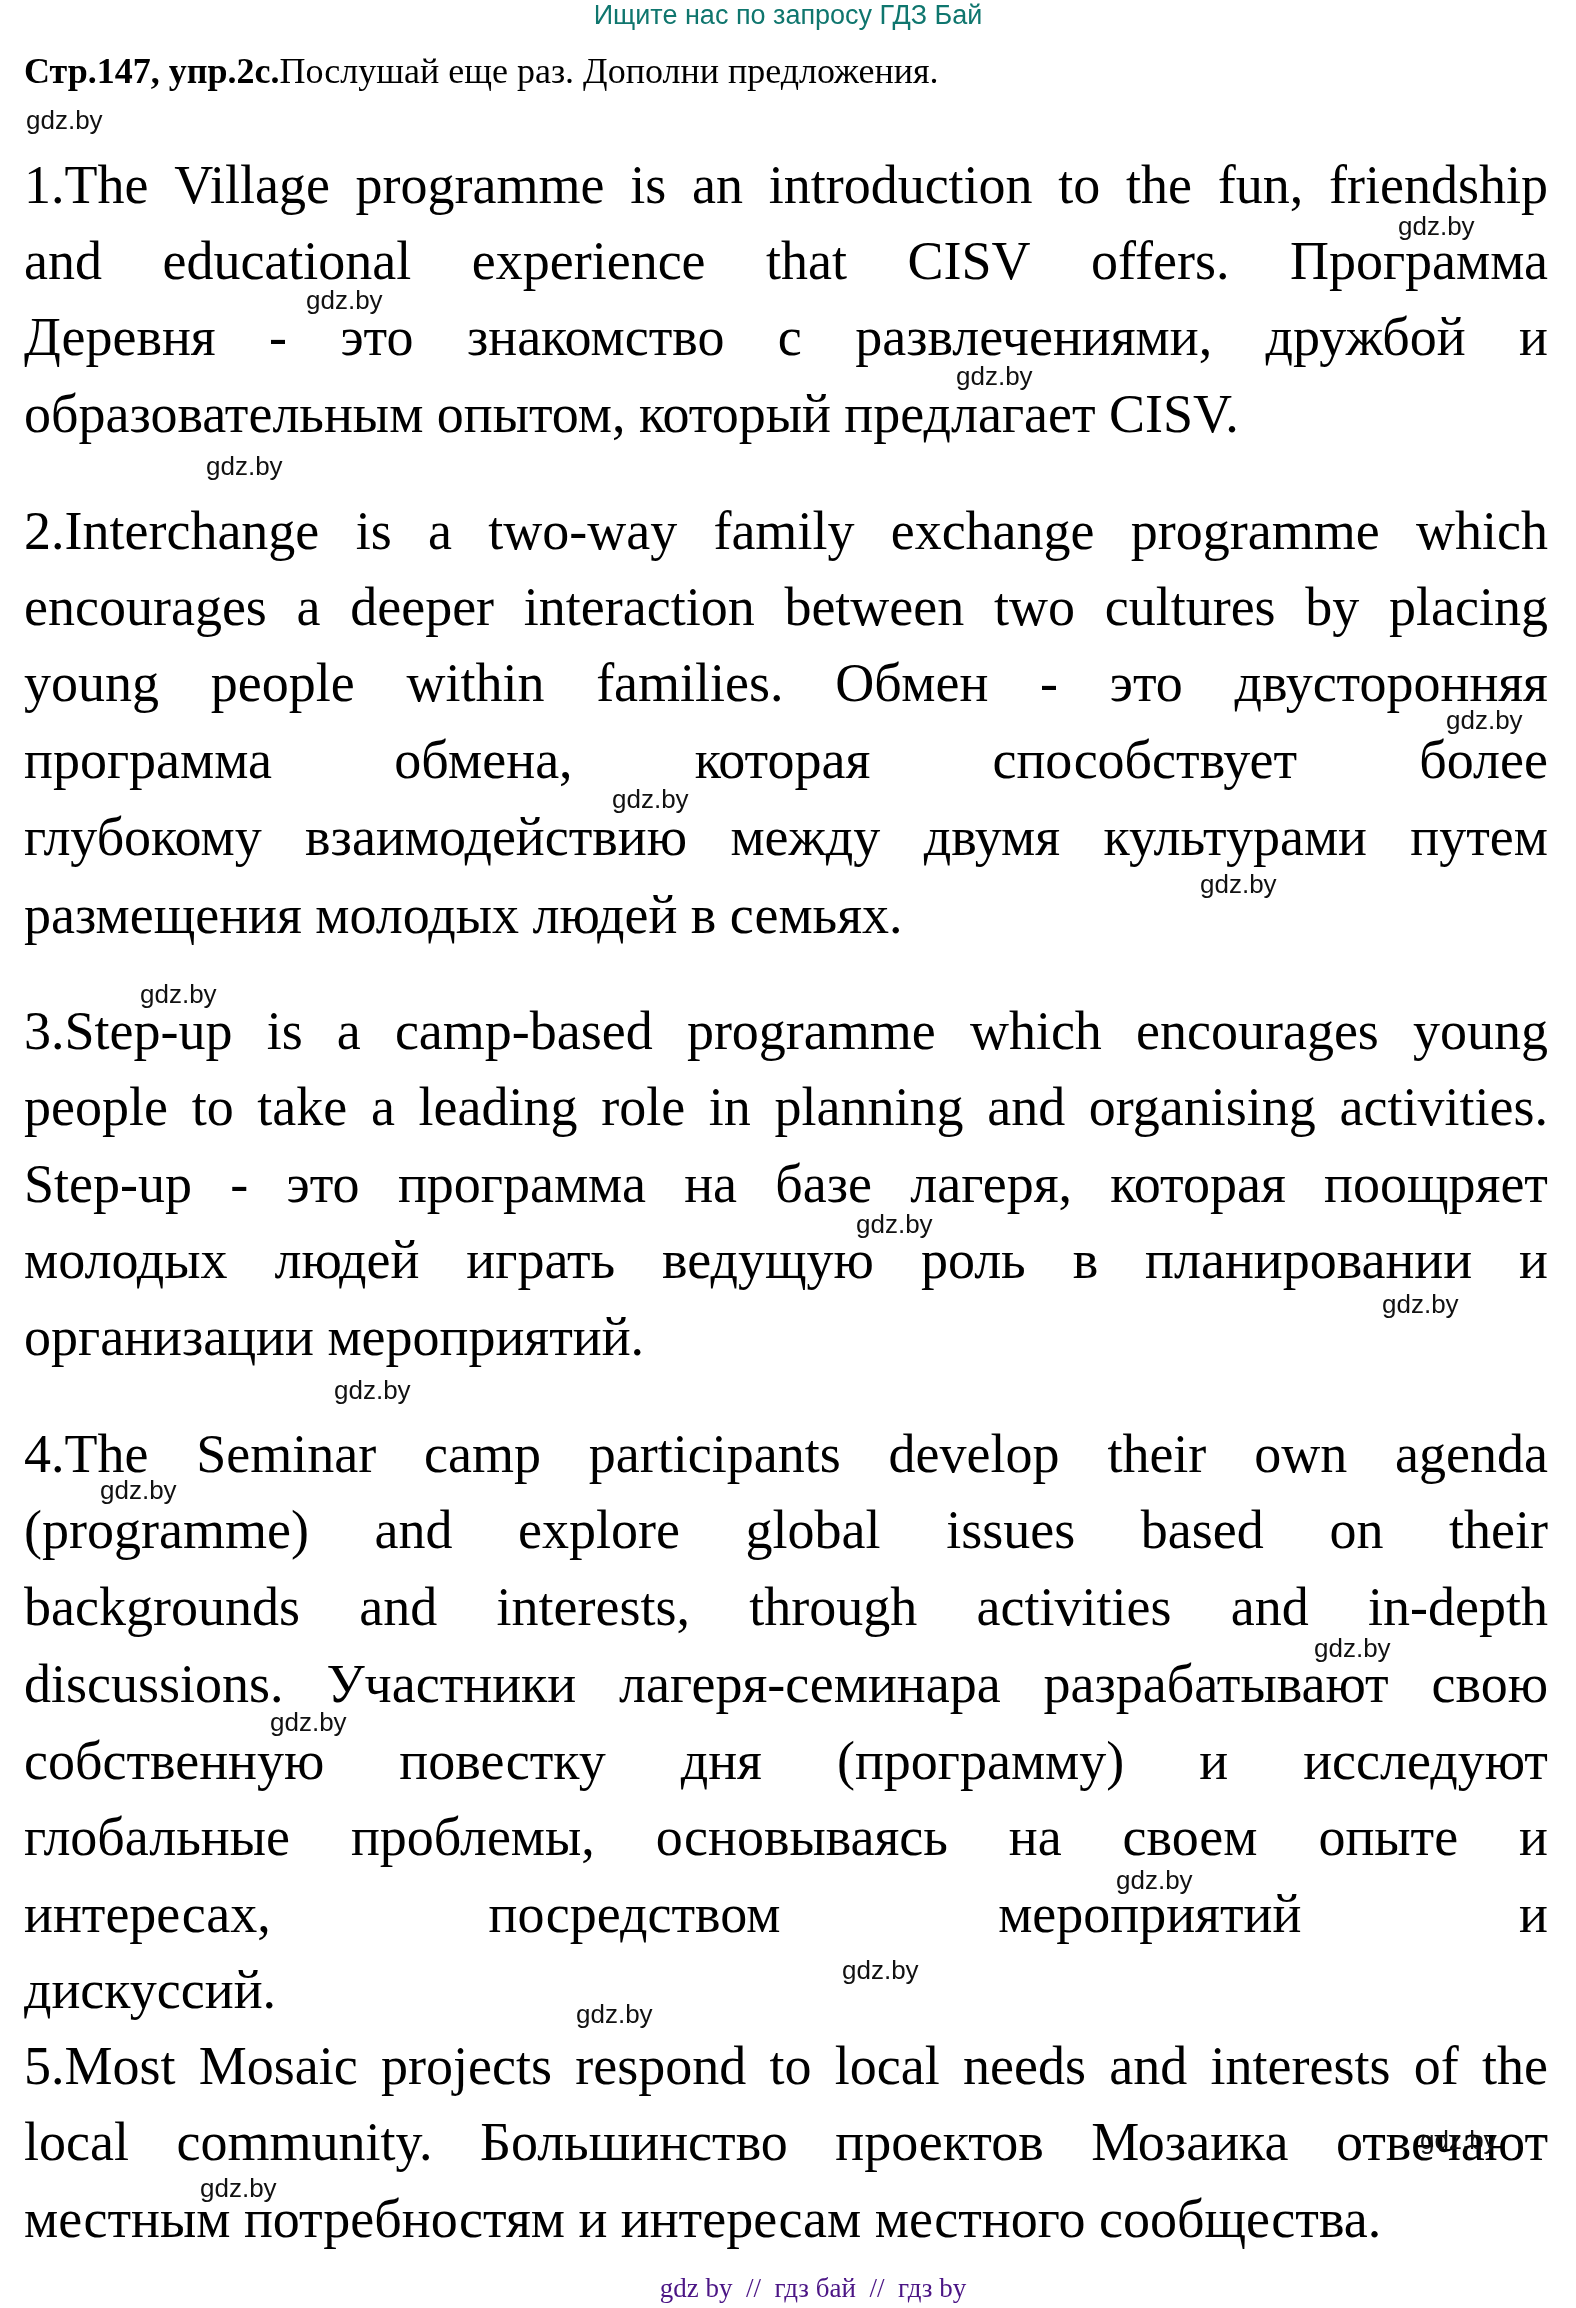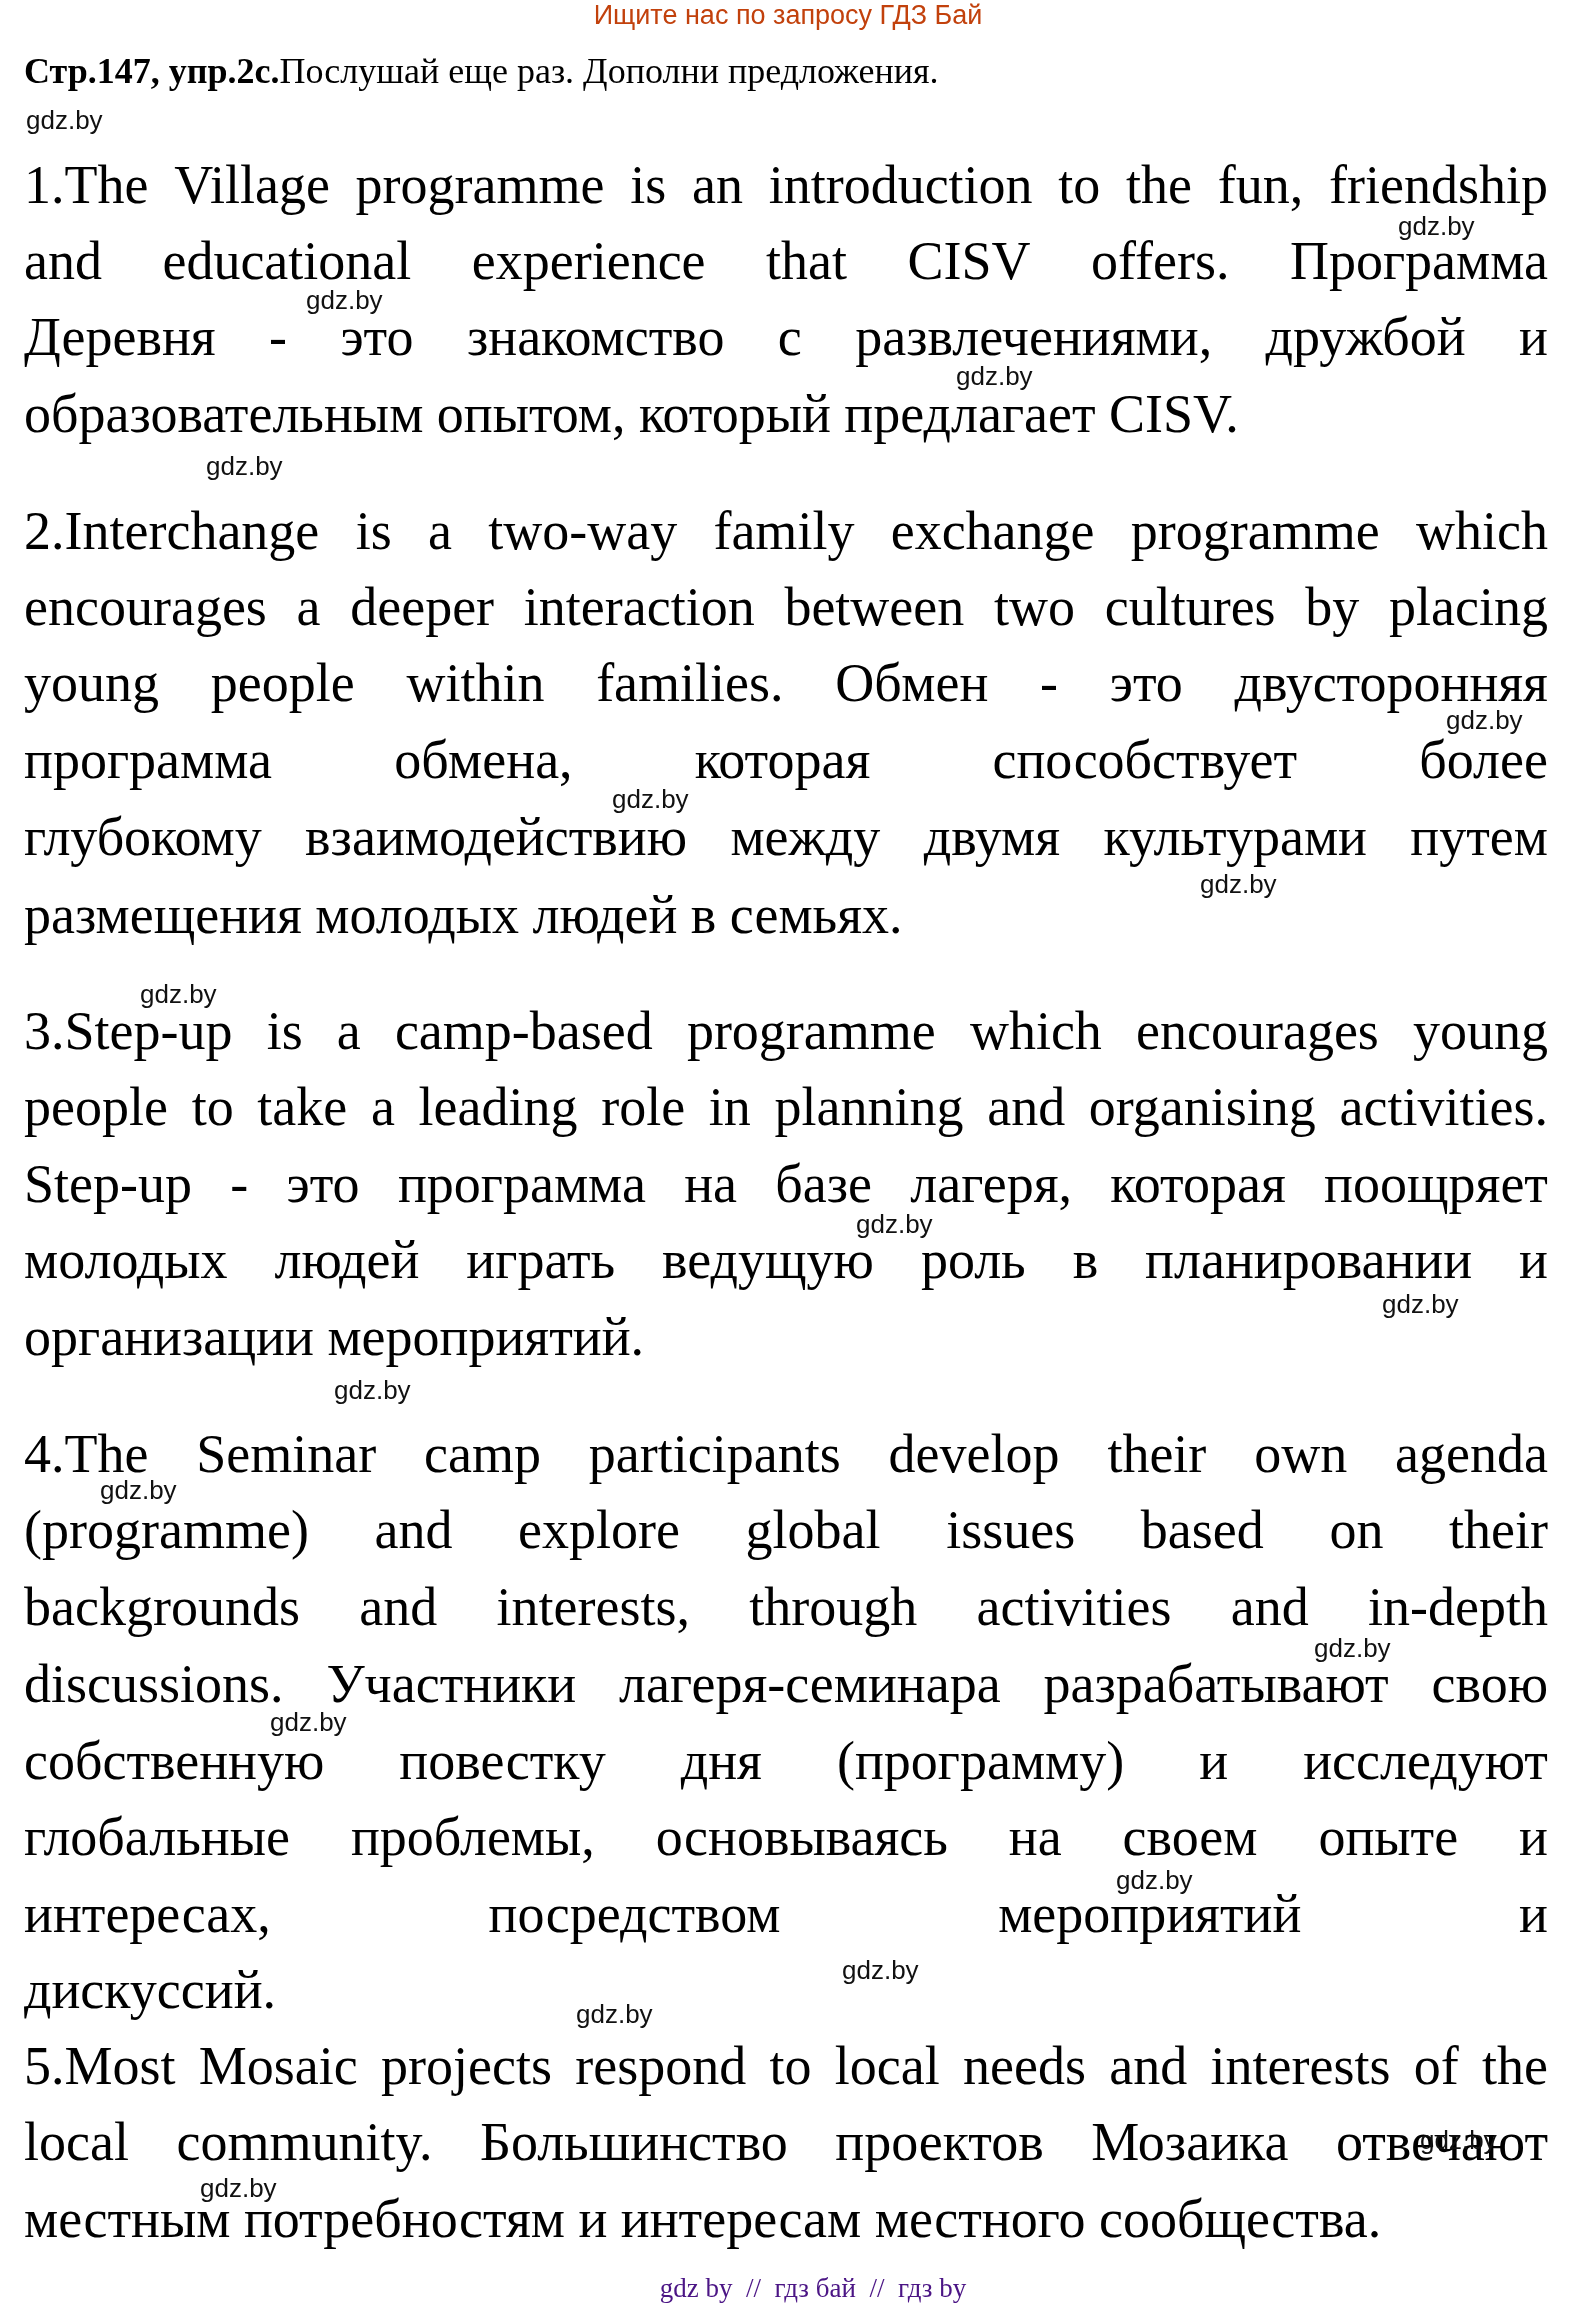--- a/index.html
+++ b/index.html
@@ -1,17 +1,17 @@
 <!DOCTYPE html>
 <html><head>
 <meta charset="utf-8">
 <style>
   html, body { margin:0; padding:0; background:#ffffff; }
   body { width:1576px; height:2308px; position:relative; overflow:hidden; font-family:"Liberation Serif", "DejaVu Serif", serif; color:#000; }
-  .top-banner { position:absolute; top:0; left:0; width:1576px; text-align:center; font-family:"Liberation Sans","DejaVu Sans",sans-serif; font-size:27px; line-height:30px; color:#c2410c; }
+  .top-banner { position:absolute; top:0; left:0; width:1576px; text-align:center; font-family:"Liberation Sans","DejaVu Sans",sans-serif; font-size:27px; line-height:30px; color:#0f766e; }
   .title { position:absolute; left:24px; top:38px; font-size:36px; line-height:66px; white-space:nowrap; }
   .title b { font-weight:bold; }
   .line { position:absolute; left:24px; width:1524px; font-size:54px; line-height:64px; height:64px; text-align:justify; text-align-last:justify; white-space:nowrap; overflow:visible; }
   .line.last { text-align-last:left; text-align:left; }
   .line span.j { display:flex; justify-content:space-between; width:100%; }
   .wm { position:absolute; font-family:"Liberation Sans","DejaVu Sans",sans-serif; font-size:26px; line-height:28px; color:#111; }
   .footer { position:absolute; left:0; top:2272px; width:1576px; text-align:center; font-family:Liberation Serif, serif; font-size:27px; line-height:32px; color:#4b1585; white-space:pre;padding-left:25px; }
 </style>
 </head>
 <body>

